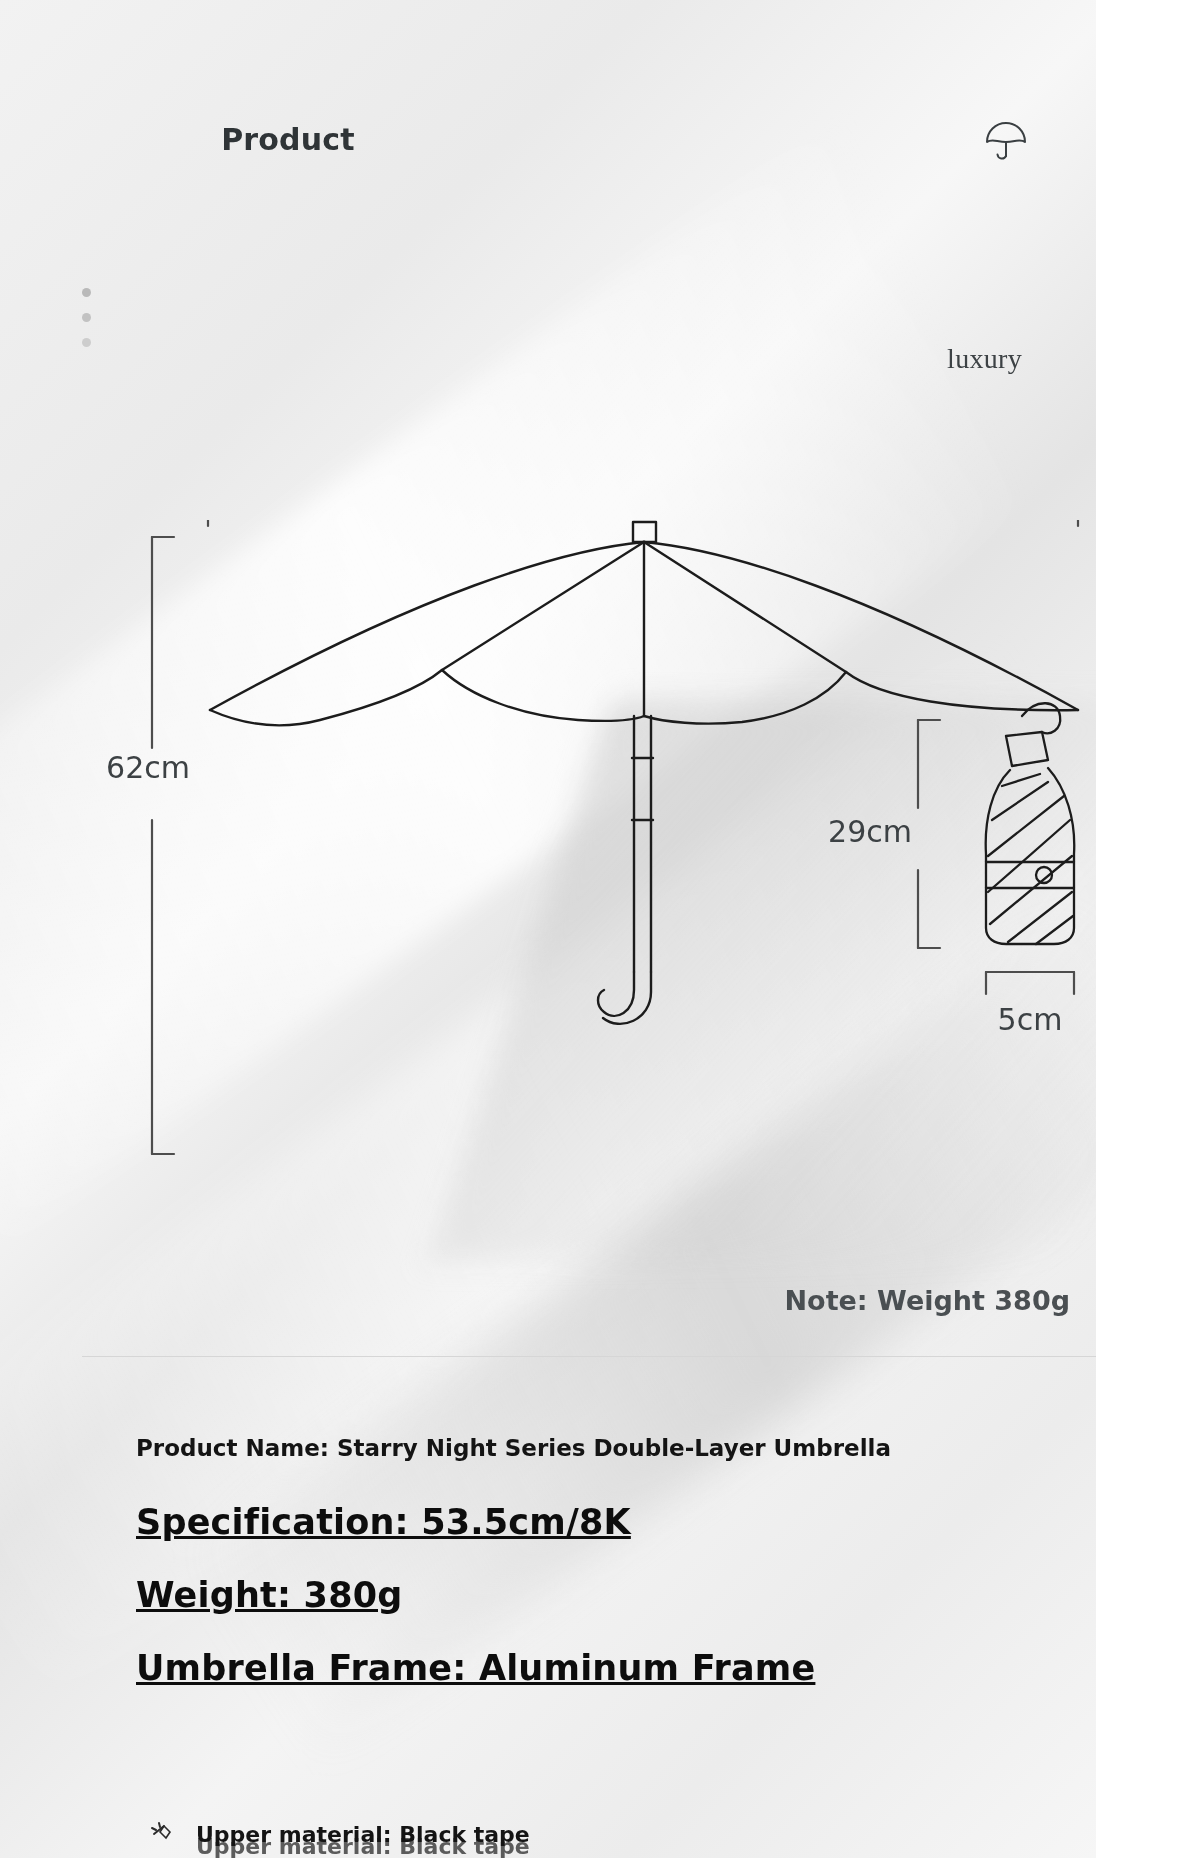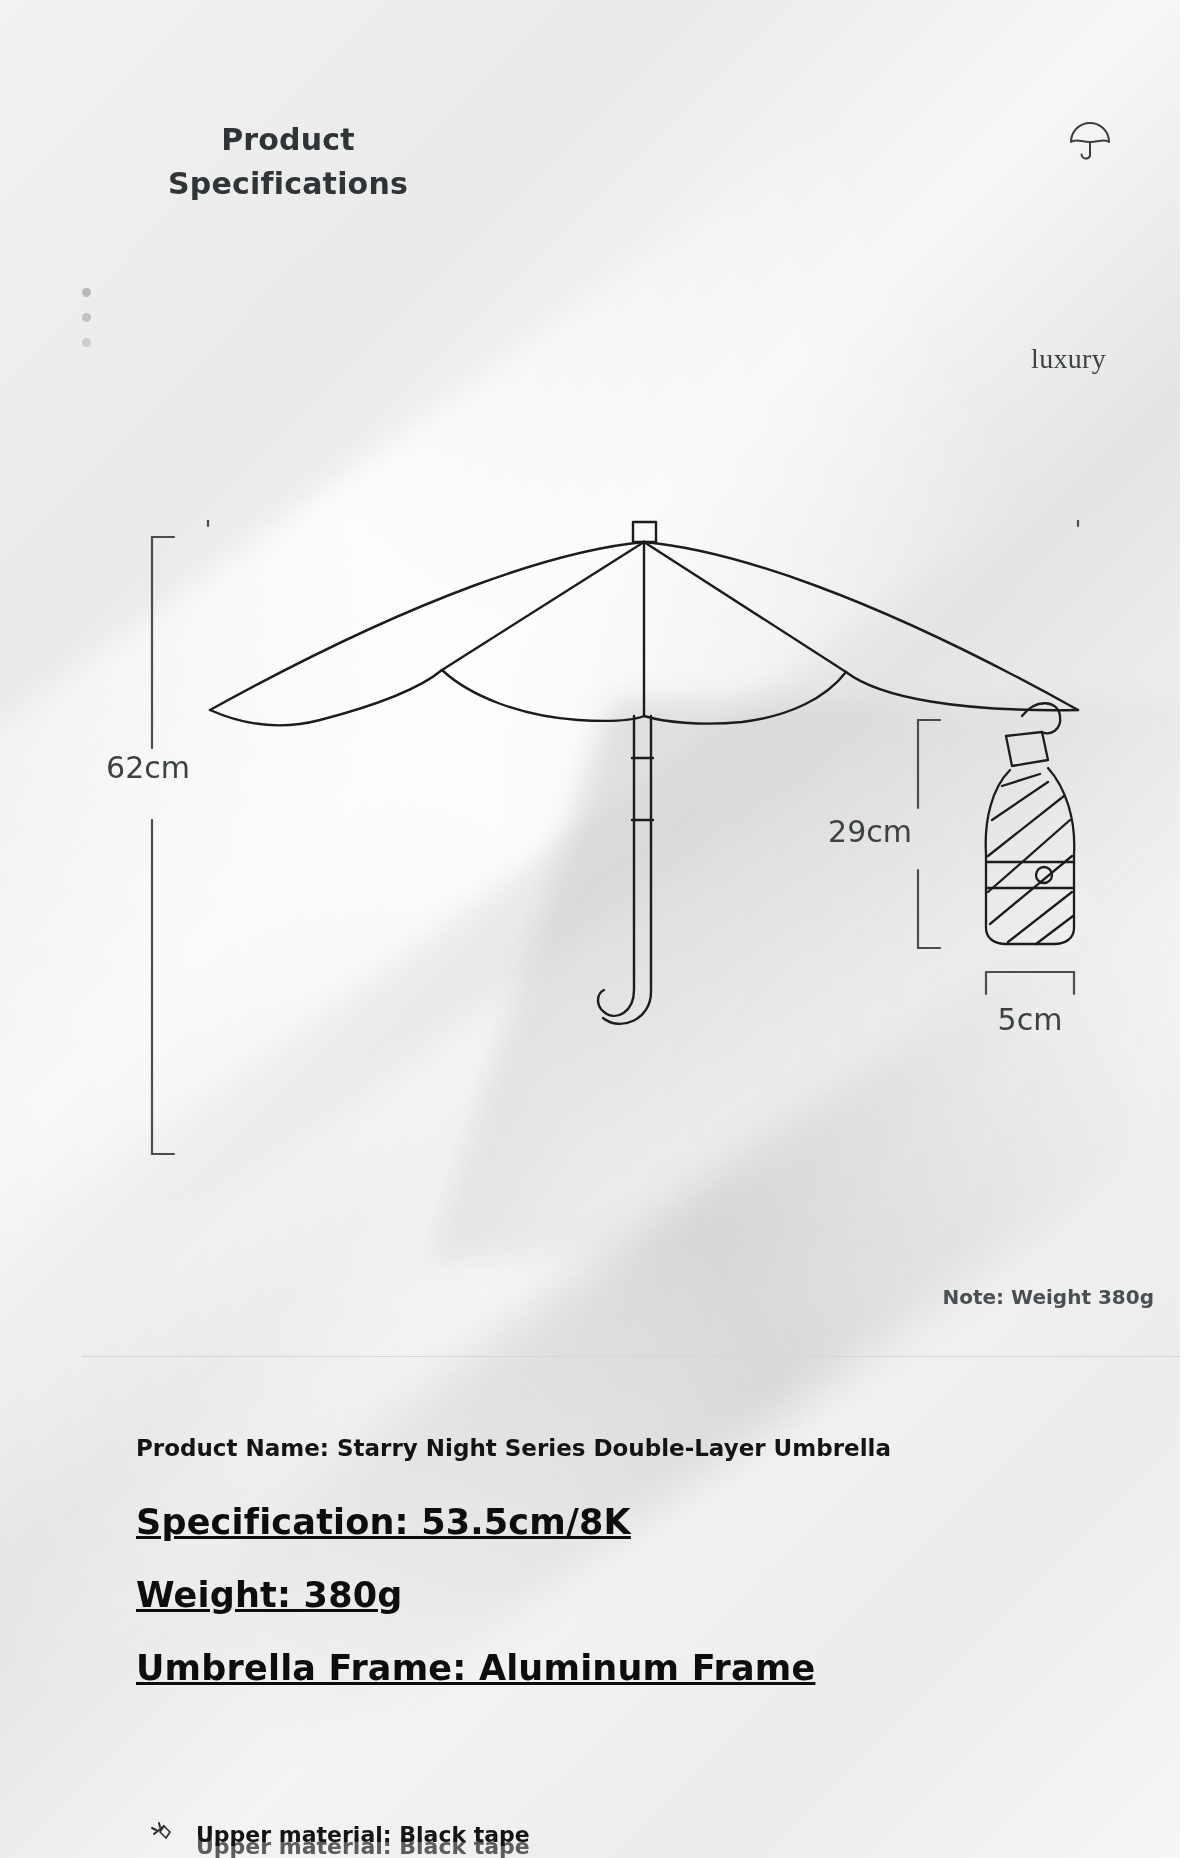--- a/index.html
+++ b/index.html
@@ -11,21 +11,21 @@
     width: 1200px;
     height: 1858px;
     position: relative;
     overflow: hidden;
     font-family: "DejaVu Sans", "Liberation Sans", sans-serif;
   }
 
   .page {
     position: absolute;
     left: 0; top: 0;
-    width: 1180px;
+    width: 1096px;
     height: 1858px;
     background: linear-gradient(135deg, #f2f2f2 0%, #eaeaea 22%, #f7f7f7 38%, #e4e4e4 52%, #f4f4f4 68%, #ececec 84%, #f6f6f6 100%);
     overflow: hidden;
   }
 
   
   .streak {
     position: absolute;
     pointer-events: none;
   }
@@ -116,21 +116,21 @@
     top: 520px;
     width: 1200px;
     height: 680px;
     text-align: center;
   }
 
   .note {
     position: absolute;
     right: 26px;
     top: 1285px;
-    font-size: 20px;
+    font-size: 27px;
     font-weight: bold;
     color: #4a4f52;
   }
 
   .divider {
     position: absolute;
     left: 82px;
     top: 1356px;
     width: 1108px;
     height: 1px;
@@ -194,21 +194,20 @@
 
 <div class="page">
 
   <div class="streak streak-a"></div>
   <div class="streak streak-b"></div>
   <div class="streak streak-c"></div>
   <div class="shadow-wedge"></div>
 
   <div class="title">
     <div>Product</div>
-    <div>Specifications</div>
   </div>
 
   <div class="umbrella-glyph">
     <svg viewBox="0 0 48 48" width="48" height="48" fill="none" stroke="currentColor" stroke-width="2" stroke-linecap="round" stroke-linejoin="round">
       <path d="M5 24 A19 19 0 0 1 43 24 C38 20 33 24 24 24 C15 24 10 20 5 24 Z"></path>
       <path d="M24 24 L24 38"></path>
       <path d="M24 38 A4.5 4.5 0 0 1 15.5 36.5"></path>
     </svg>
   </div>
 

